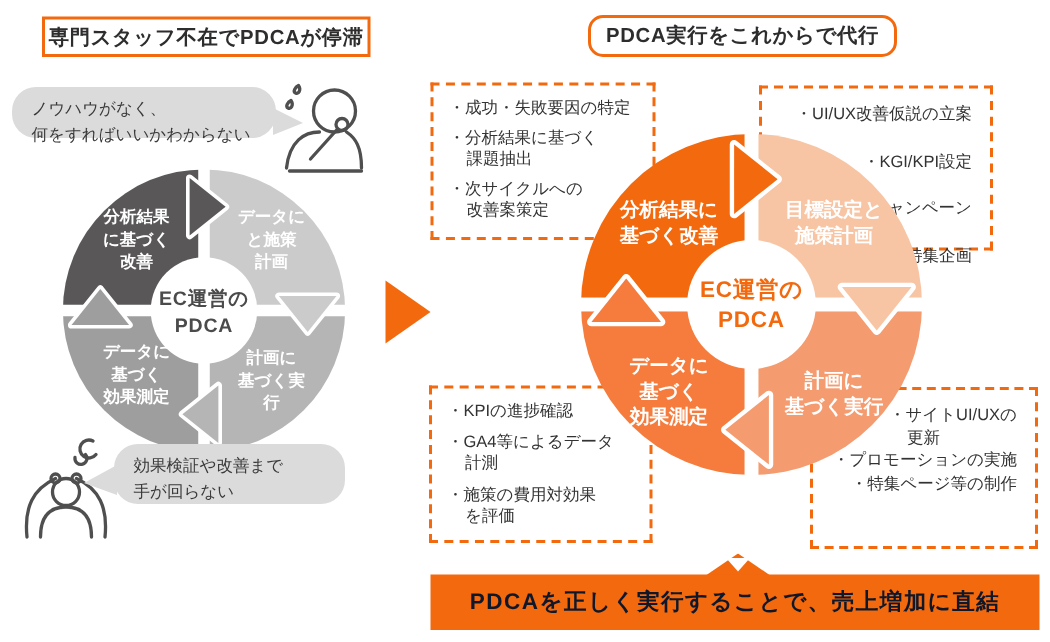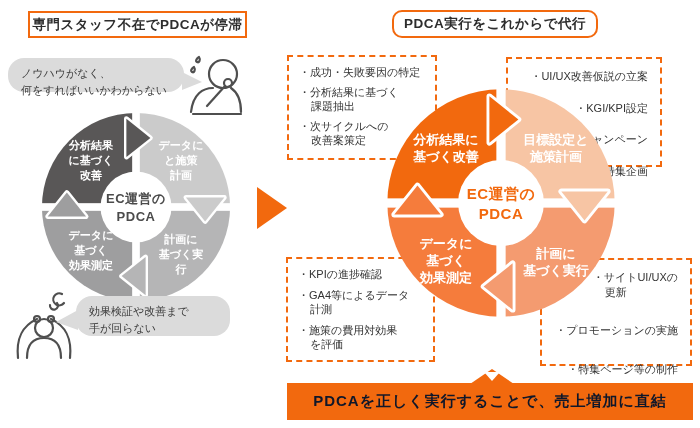--- a/index.html
+++ b/index.html
@@ -166,21 +166,21 @@
   </div>
 
   <div class="dash-box box-left" style="left:286px;top:257px;width:149px;height:105px;padding:8px 10px;gap:6px;">
     <span class="item">・KPIの進捗確認</span>
     <span class="item">・GA4等によるデータ
 計測</span>
     <span class="item">・施策の費用対効果
 を評価</span>
   </div>
 
-  <div class="dash-box box-right" style="left:540px;top:258px;width:152px;height:108px;padding:10px 12px;gap:24px;">
+  <div class="dash-box box-right" style="left:540px;top:258px;width:152px;height:108px;padding:10px 12px;gap:1px;">
     <span class="item">・サイトUI/UXの
 更新</span>
     <span class="item">・プロモーションの実施</span>
     <span class="item">・特集ページ等の制作</span>
   </div>
 
   <svg class="pdca-svg" style="left:385px;top:87px;" width="232" height="232" viewBox="0 0 200 200">
     <path class="or-act" d="M100,100 L100,2 A98,98 0 0 0 2,100 Z"></path>
     <path class="or-plan" d="M100,100 L100,2 A98,98 0 0 1 198,100 Z"></path>
     <path class="or-do" d="M100,100 L198,100 A98,98 0 0 1 100,198 Z"></path>

